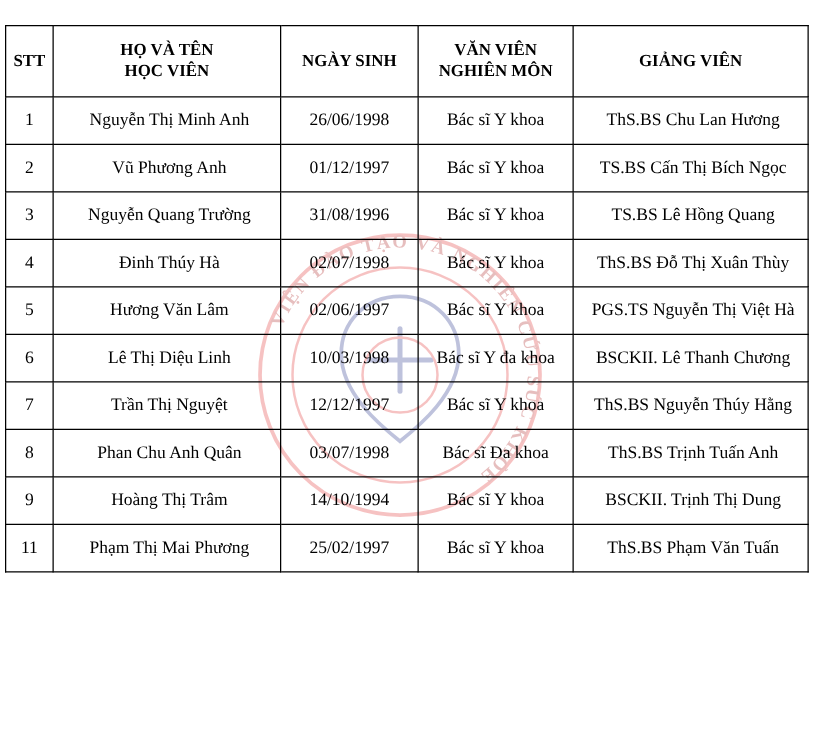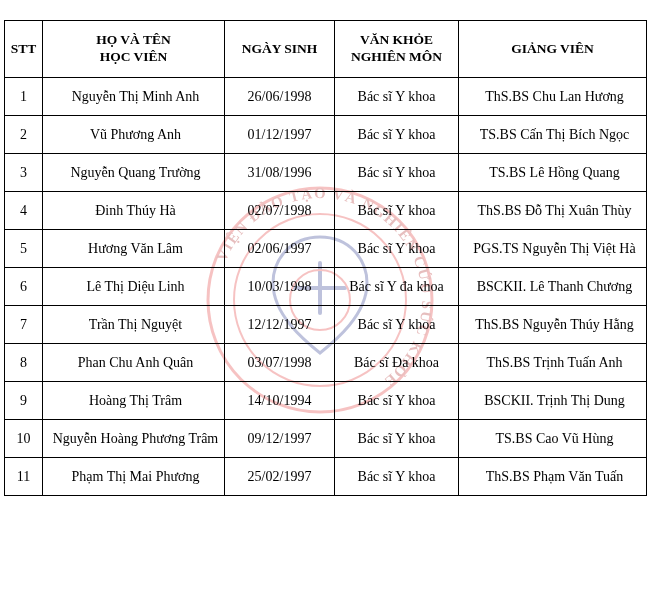--- a/index.html
+++ b/index.html
@@ -122,21 +122,21 @@
           <span class="hdr-line">STT</span>
         </th>
         <th>
           <span class="hdr-line">HỌ VÀ TÊN</span>
           <span class="hdr-line">HỌC VIÊN</span>
         </th>
         <th>
           <span class="hdr-line">NGÀY SINH</span>
         </th>
         <th>
-          <span class="hdr-line">VĂN KHỎE</span>
+          <span class="hdr-line">VĂN VIÊN</span>
           <span class="hdr-line">NGHIÊN MÔN</span>
         </th>
         <th>
           <span class="hdr-line">GIẢNG VIÊN</span>
         </th>
       </tr>
     </thead>
     <tbody>
       <tr>
         <td class="c-center">1</td>
@@ -195,27 +195,20 @@
         <td class="c-left">ThS.BS Trịnh Tuấn Anh</td>
       </tr>
       <tr>
         <td class="c-center">9</td>
         <td class="c-left">Hoàng Thị Trâm</td>
         <td class="c-center">14/10/1994</td>
         <td class="c-center">Bác sĩ Y khoa</td>
         <td class="c-left">BSCKII. Trịnh Thị Dung</td>
       </tr>
       <tr>
-        <td class="c-center">10</td>
-        <td class="c-left name-two-lines">Nguyễn Hoàng Phương Trâm</td>
-        <td class="c-center">09/12/1997</td>
-        <td class="c-center">Bác sĩ Y khoa</td>
-        <td class="c-left">TS.BS Cao Vũ Hùng</td>
-      </tr>
-      <tr>
         <td class="c-center">11</td>
         <td class="c-left">Phạm Thị Mai Phương</td>
         <td class="c-center">25/02/1997</td>
         <td class="c-center">Bác sĩ Y khoa</td>
         <td class="c-left">ThS.BS Phạm Văn Tuấn</td>
       </tr>
     </tbody>
   </table>
 </div>
 

